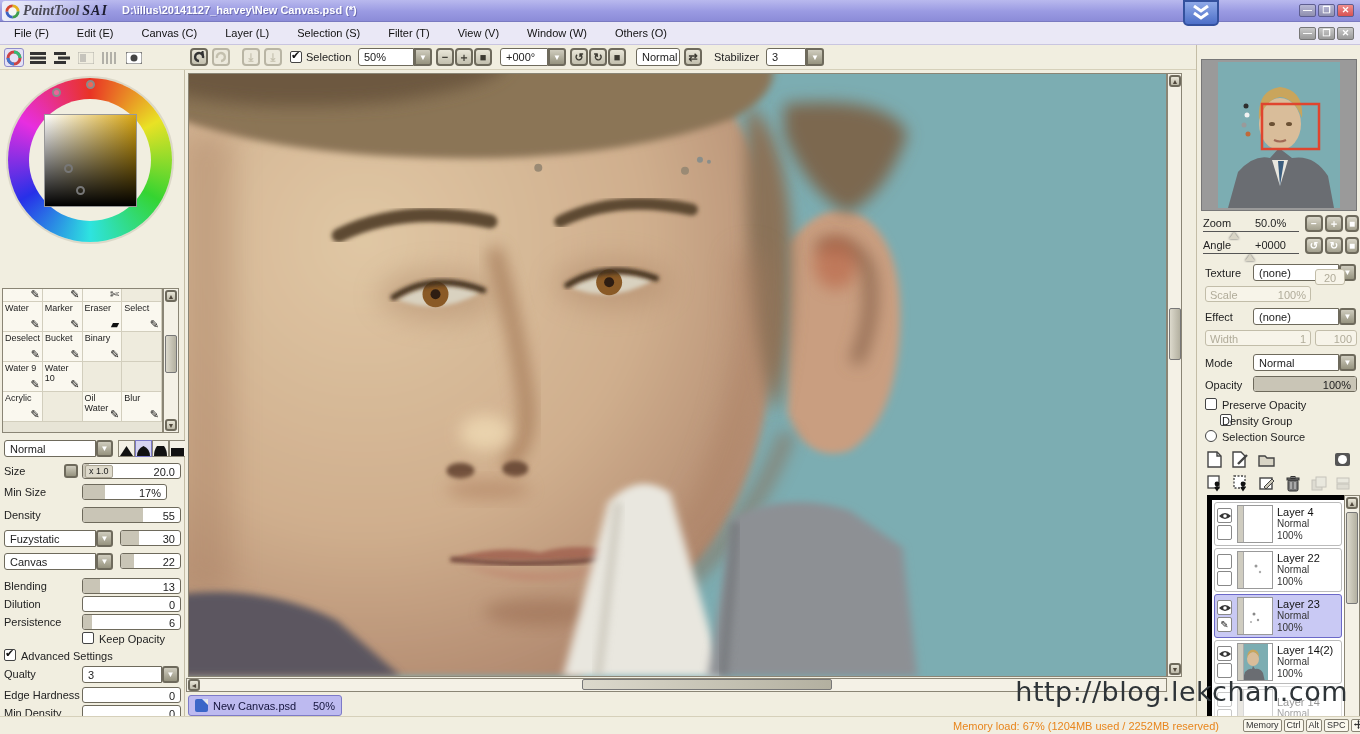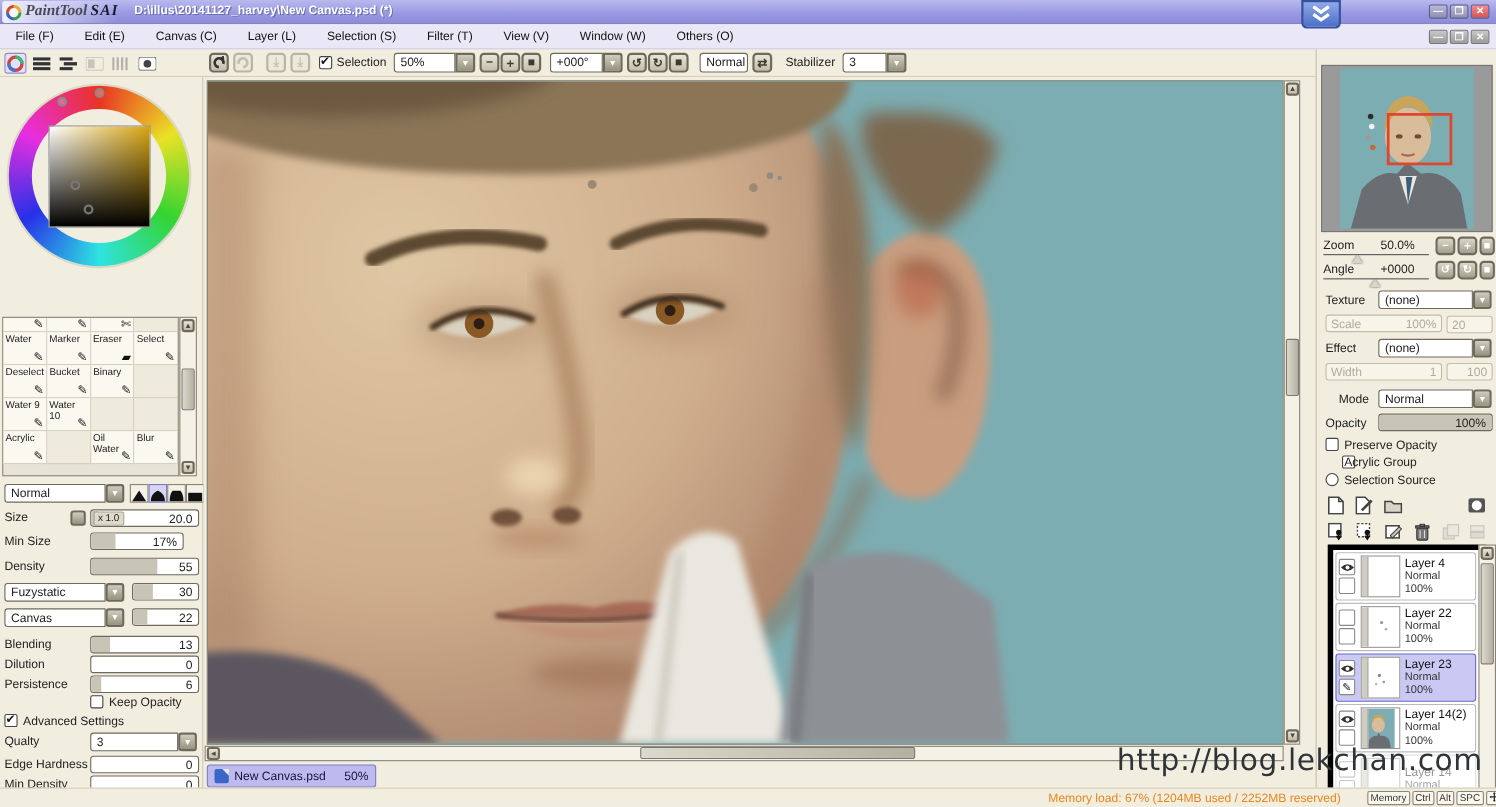--- a/index.html
+++ b/index.html
@@ -610,44 +610,44 @@
     <div class="navbtn abs" style="left:108px;top:192px">↺</div>
     <div class="navbtn abs" style="left:128px;top:192px">↻</div>
     <div class="navbtn abs" style="left:148px;top:192px;width:14px">■</div>
 
     <span class="abs" style="left:8px;top:222px">Texture</span>
     <div class="combo abs" style="left:56px;top:219px;width:86px">(none)</div>
     <div class="dropsm abs" style="left:142px;top:219px">▼</div>
     <div class="dimbox abs" style="left:8px;top:241px;width:106px">
       <span>Scale</span><span style="float:right">100%</span>
     </div>
-    <div class="dimbox abs" style="left:118px;top:242px;width:42px;text-align:left">20</div>
+    <div class="dimbox abs" style="left:118px;top:224px;width:30px;text-align:center">20</div>
 
     <span class="abs" style="left:8px;top:266px">Effect</span>
     <div class="combo abs" style="left:56px;top:263px;width:86px">(none)</div>
     <div class="dropsm abs" style="left:142px;top:263px">▼</div>
     <div class="dimbox abs" style="left:8px;top:285px;width:106px">
       <span>Width</span><span style="float:right">1</span>
     </div>
     <div class="dimbox abs" style="left:118px;top:285px;width:42px;text-align:right">100</div>
 
-    <span class="abs" style="left:20px;top:312px">Mode</span>
+    <span class="abs" style="left:8px;top:312px">Mode</span>
     <div class="combo abs" style="left:56px;top:309px;width:86px">Normal</div>
     <div class="dropsm abs" style="left:142px;top:309px">▼</div>
 
     <span class="abs" style="left:8px;top:334px">Opacity</span>
     <div class="bar abs" style="left:56px;top:331px;width:104px">
       <div class="fill" style="width: 100%;"></div>
       <span class="val">100%</span>
     </div>
 
     <span class="checkbox abs" style="left:8px;top:353px"></span>
     <span class="abs" style="left:25px;top:354px">Preserve Opacity</span>
     <span class="checkbox abs" style="left:8px;top:369px"></span>
-    <span class="abs" style="left:25px;top:370px">Acrylic Group</span>
+    <span class="abs" style="left:25px;top:370px">Density Group</span>
     <span class="radio abs" style="left:8px;top:385px"></span>
     <span class="abs" style="left:25px;top:386px">Selection Source</span>
 
     
     <div class="ltbtn abs" style="left:6px;top:404px">
       <svg width="15" height="17" viewBox="0 0 15 17">
           <path d="M1 1 H10 L14 5 V16 H1 Z" fill="#fff" stroke="#444" stroke-width="1.4"></path>
           <path d="M10 1 V5 H14" fill="none" stroke="#444" stroke-width="1.4"></path>
         </svg>
     </div>

